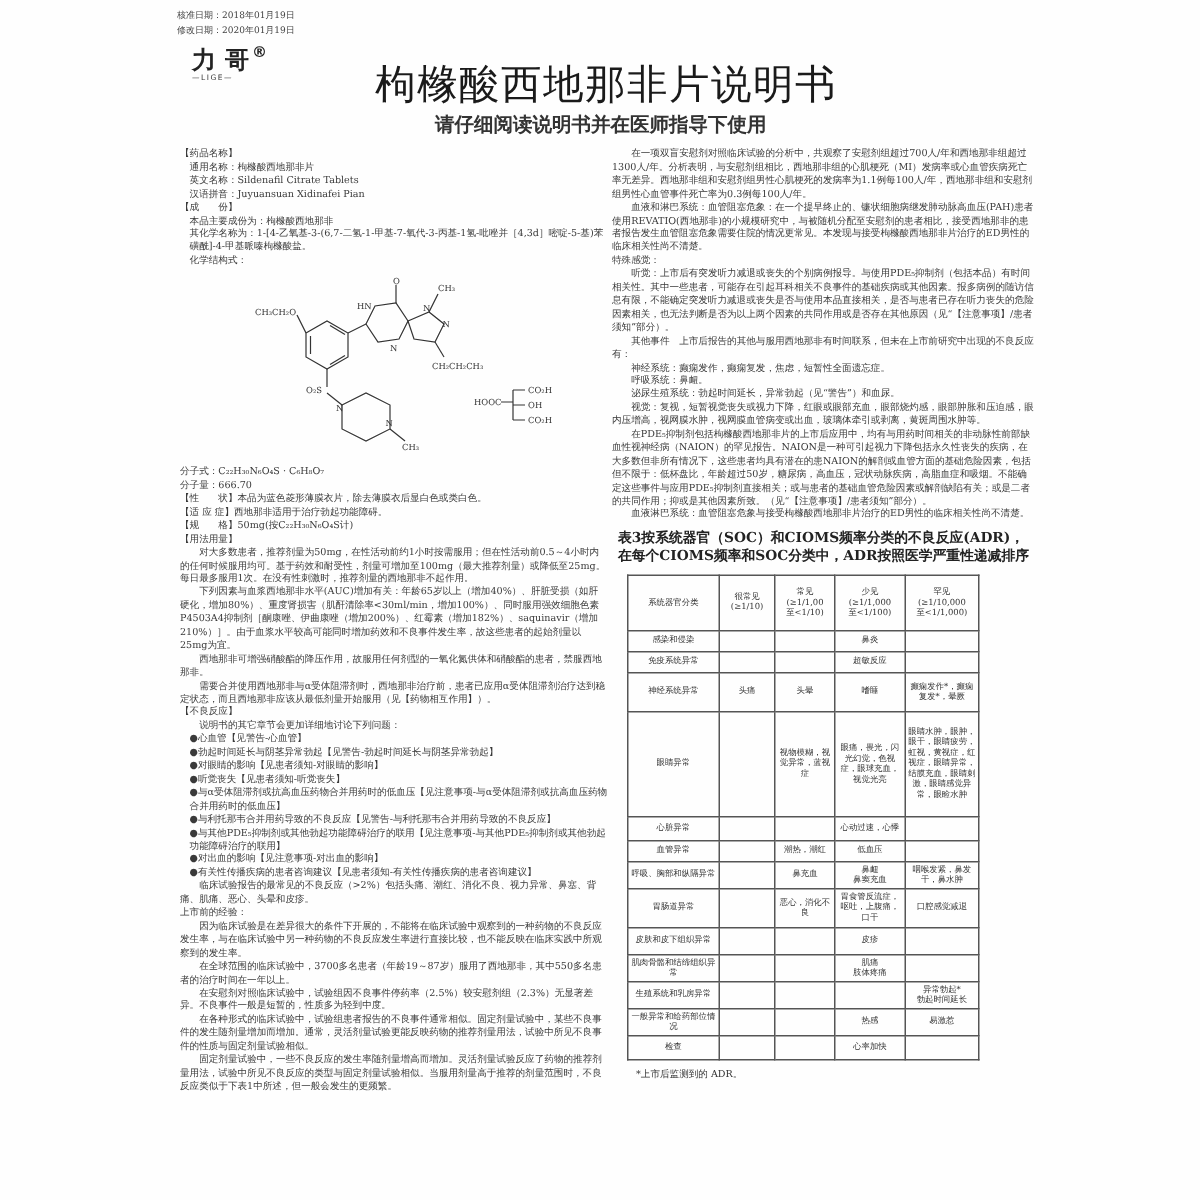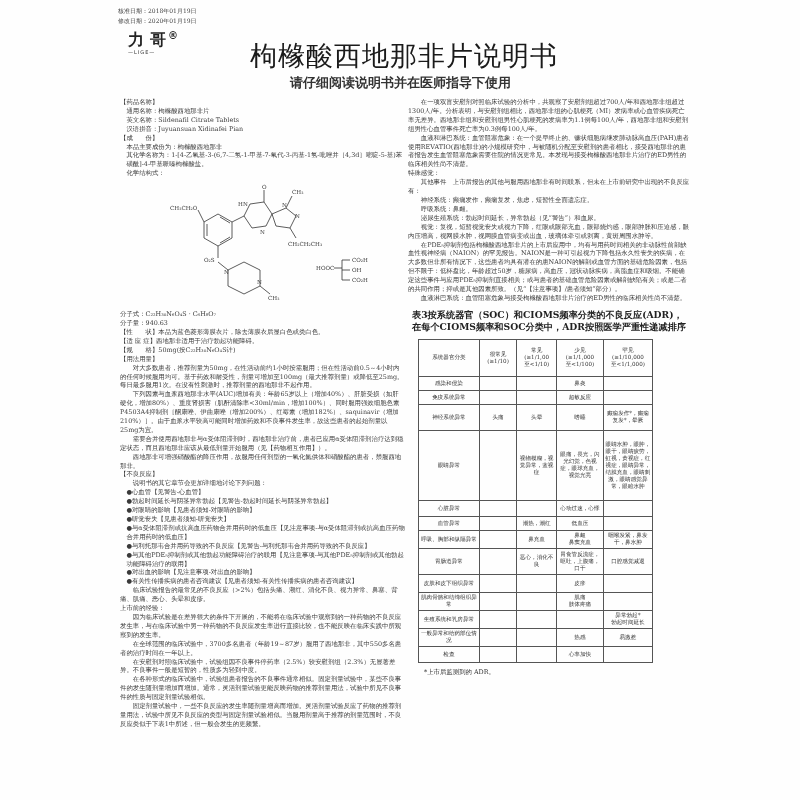--- a/index.html
+++ b/index.html
@@ -100,29 +100,29 @@
           <text x="148" y="120">CH₃</text>
           <text x="196" y="90">HOOC</text>
           <text x="232" y="82">CO₂H</text>
           <text x="232" y="92">OH</text>
           <text x="232" y="102">CO₂H</text>
         </g>
       </svg>
     </div>
 
     <p>分子式：C₂₂H₃₀N₆O₄S · C₆H₈O₇</p>
-    <p>分子量：940.63</p>
+    <p>分子量：666.70</p>
     <p>【性　　状】本品为蓝色菱形薄膜衣片，除去薄膜衣后显白色或类白色。</p>
     <p>【适 应 症】西地那非适用于治疗勃起功能障碍。</p>
     <p>【规　　格】50mg(按C₂₂H₃₀N₆O₄S计)</p>
     <p>【用法用量】</p>
     <p class="ind">对大多数患者，推荐剂量为50mg，在性活动前约1小时按需服用；但在性活动前0.5～4小时内的任何时候服用均可。基于药效和耐受性，剂量可增加至100mg（最大推荐剂量）或降低至25mg。每日最多服用1次。在没有性刺激时，推荐剂量的西地那非不起作用。</p>
     <p class="ind">下列因素与血浆西地那非水平(AUC)增加有关：年龄65岁以上（增加40%）、肝脏受损（如肝硬化，增加80%）、重度肾损害（肌酐清除率&lt;30ml/min，增加100%）、同时服用强效细胞色素P4503A4抑制剂［酮康唑、伊曲康唑（增加200%）、红霉素（增加182%）、saquinavir（增加210%）］。由于血浆水平较高可能同时增加药效和不良事件发生率，故这些患者的起始剂量以25mg为宜。</p>
+    <p class="ind">西地那非可增强硝酸酯的降压作用，故服用任何剂型的一氧化氮供体和硝酸酯的患者，禁服西地那非。</p>
     <p class="ind">需要合并使用西地那非与α受体阻滞剂时，西地那非治疗前，患者已应用α受体阻滞剂治疗达到稳定状态，而且西地那非应该从最低剂量开始服用（见【药物相互作用】）。</p>
-    <p class="ind">西地那非可增强硝酸酯的降压作用，故服用任何剂型的一氧化氮供体和硝酸酯的患者，禁服西地那非。</p>
     <p>【不良反应】</p>
     <p class="ind">说明书的其它章节会更加详细地讨论下列问题：</p>
     <p class="sub-ind">●心血管【见警告-心血管】</p>
     <p class="sub-ind">●勃起时间延长与阴茎异常勃起【见警告-勃起时间延长与阴茎异常勃起】</p>
     <p class="sub-ind">●对眼睛的影响【见患者须知-对眼睛的影响】</p>
     <p class="sub-ind">●听觉丧失【见患者须知-听觉丧失】</p>
     <p class="sub-ind">●与α受体阻滞剂或抗高血压药物合并用药时的低血压【见注意事项-与α受体阻滞剂或抗高血压药物合并用药时的低血压】</p>
     <p class="sub-ind">●与利托那韦合并用药导致的不良反应【见警告-与利托那韦合并用药导致的不良反应】</p>
     <p class="sub-ind">●与其他PDE₅抑制剂或其他勃起功能障碍治疗的联用【见注意事项-与其他PDE₅抑制剂或其他勃起功能障碍治疗的联用】</p>
     <p class="sub-ind">●对出血的影响【见注意事项-对出血的影响】</p>
@@ -133,20 +133,21 @@
     <p class="ind">在全球范围的临床试验中，3700多名患者（年龄19～87岁）服用了西地那非，其中550多名患者的治疗时间在一年以上。</p>
     <p class="ind">在安慰剂对照临床试验中，试验组因不良事件停药率（2.5%）较安慰剂组（2.3%）无显著差异。不良事件一般是短暂的，性质多为轻到中度。</p>
     <p class="ind">在各种形式的临床试验中，试验组患者报告的不良事件通常相似。固定剂量试验中，某些不良事件的发生随剂量增加而增加。通常，灵活剂量试验更能反映药物的推荐剂量用法，试验中所见不良事件的性质与固定剂量试验相似。</p>
     <p class="ind">固定剂量试验中，一些不良反应的发生率随剂量增高而增加。灵活剂量试验反应了药物的推荐剂量用法，试验中所见不良反应的类型与固定剂量试验相似。当服用剂量高于推荐的剂量范围时，不良反应类似于下表1中所述，但一般会发生的更频繁。</p>
   </div>
 
   <div class="col col-right">
     <p class="ind">在一项双盲安慰剂对照临床试验的分析中，共观察了安慰剂组超过700人/年和西地那非组超过1300人/年。分析表明，与安慰剂组相比，西地那非组的心肌梗死（MI）发病率或心血管疾病死亡率无差异。西地那非组和安慰剂组男性心肌梗死的发病率为1.1例每100人/年，西地那非组和安慰剂组男性心血管事件死亡率为0.3例每100人/年。</p>
     <p class="ind">血液和淋巴系统：血管阻塞危象：在一个提早终止的、镰状细胞病继发肺动脉高血压(PAH)患者使用REVATIO(西地那非)的小规模研究中，与被随机分配至安慰剂的患者相比，接受西地那非的患者报告发生血管阻塞危象需要住院的情况更常见。本发现与接受枸橼酸西地那非片治疗的ED男性的临床相关性尚不清楚。</p>
     <p>特殊感觉：</p>
+    <p class="ind">听觉：上市后有突发听力减退或丧失的个别病例报导。与使用PDE₅抑制剂（包括本品）有时间相关性。其中一些患者，可能存在引起耳科相关不良事件的基础疾病或其他因素。报多病例的随访信息有限，不能确定突发听力减退或丧失是否与使用本品直接相关，是否与患者已存在听力丧失的危险因素相关，也无法判断是否为以上两个因素的共同作用或是否存在其他原因（见“【注意事项】/患者须知”部分）。</p>
     <p class="ind">其他事件　上市后报告的其他与服用西地那非有时间联系，但未在上市前研究中出现的不良反应有：</p>
     <p class="ind">神经系统：癫痫发作，癫痫复发，焦虑，短暂性全面遗忘症。</p>
     <p class="ind">呼吸系统：鼻衄。</p>
     <p class="ind">泌尿生殖系统：勃起时间延长，异常勃起（见“警告”）和血尿。</p>
     <p class="ind">视觉：复视，短暂视觉丧失或视力下降，红眼或眼部充血，眼部烧灼感，眼部肿胀和压迫感，眼内压增高，视网膜水肿，视网膜血管病变或出血，玻璃体牵引或剥离，黄斑周围水肿等。</p>
     <p class="ind">在PDE₅抑制剂包括枸橼酸西地那非片的上市后应用中，均有与用药时间相关的非动脉性前部缺血性视神经病（NAION）的罕见报告。NAION是一种可引起视力下降包括永久性丧失的疾病，在大多数但非所有情况下，这些患者均具有潜在的患NAION的解剖或血管方面的基础危险因素，包括但不限于：低杯盘比，年龄超过50岁，糖尿病，高血压，冠状动脉疾病，高脂血症和吸烟。不能确定这些事件与应用PDE₅抑制剂直接相关；或与患者的基础血管危险因素或解剖缺陷有关；或是二者的共同作用；抑或是其他因素所致。（见“【注意事项】/患者须知”部分）。</p>
     <p class="ind">血液淋巴系统：血管阻塞危象与接受枸橼酸西地那非片治疗的ED男性的临床相关性尚不清楚。</p>
 
     <div class="tbl-caption">表3按系统器官（SOC）和CIOMS频率分类的不良反应(ADR)，在每个CIOMS频率和SOC分类中，ADR按照医学严重性递减排序</div>
 

